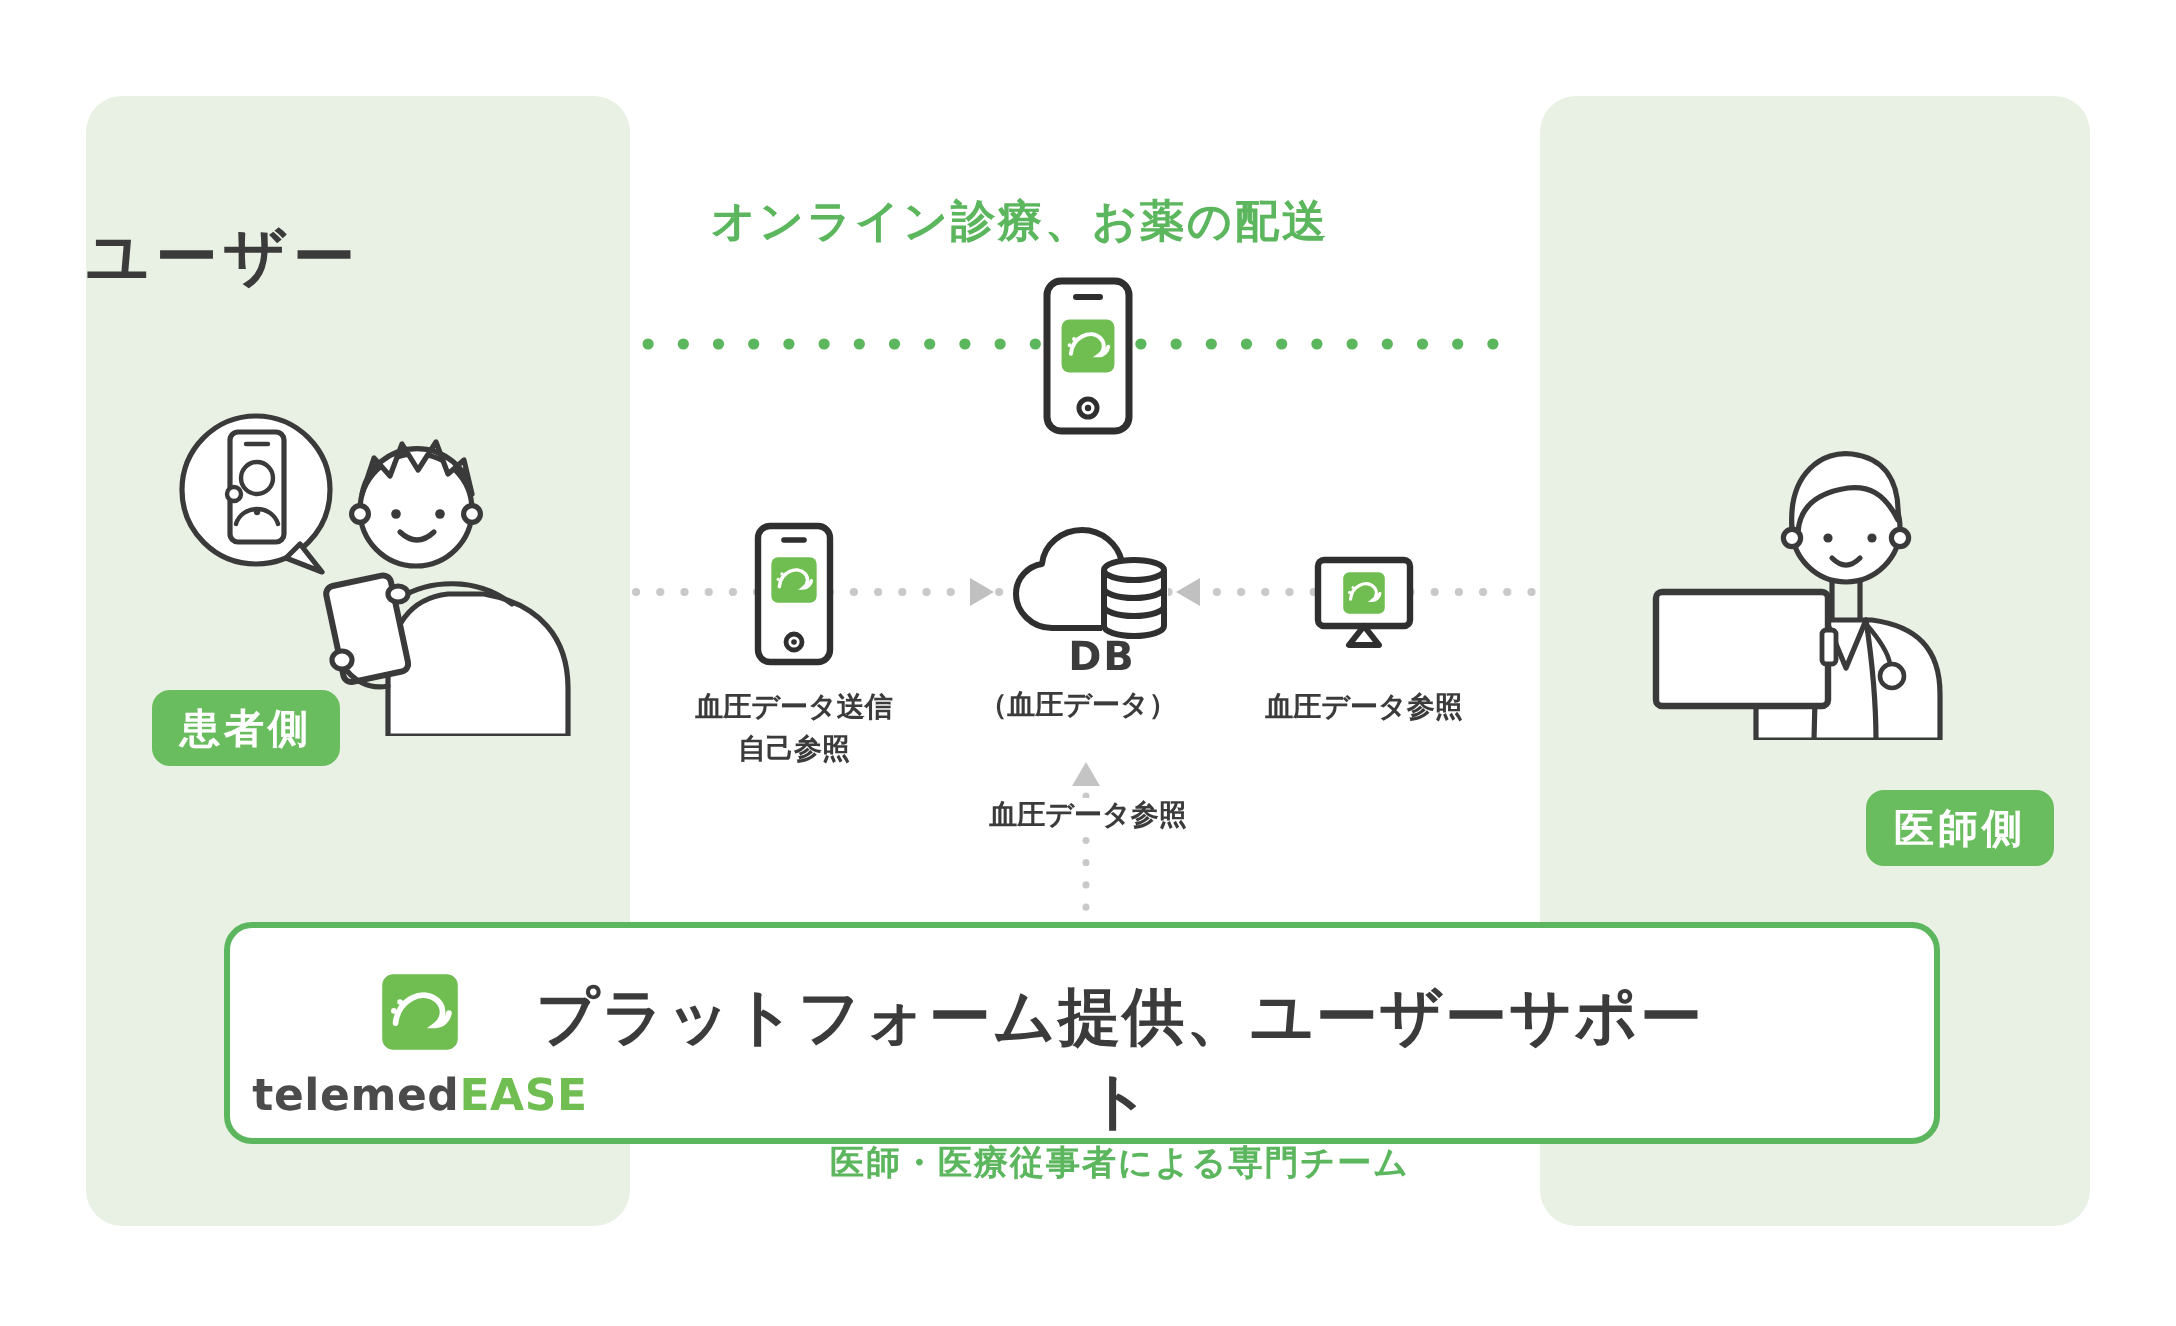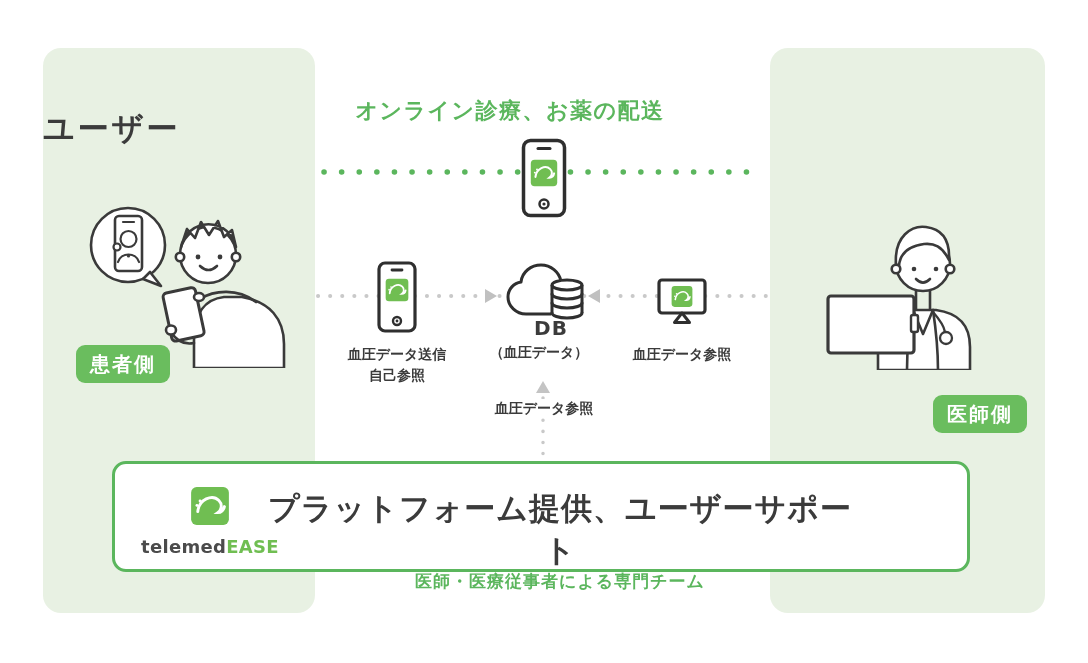--- a/index.html
+++ b/index.html
@@ -22,21 +22,21 @@
   .badge{position:absolute;background:var(--badge-green);color:#fff;font-size:20px;font-weight:800;letter-spacing:2px;padding:6px 14px;border-radius:9px;line-height:26px;}
   .conn{position:absolute;left:0;top:0;width:1088px;height:663px;pointer-events:none;}
   .icon{position:absolute;}
   .lbl{position:absolute;text-align:center;font-size:14px;font-weight:700;color:var(--dark-text);line-height:21px;}
   .db-title{position:absolute;left:483px;top:315px;width:136px;text-align:center;font-size:20px;font-weight:800;color:var(--dark-text);letter-spacing:1px;line-height:26px;}
   .db-sub{position:absolute;left:466px;top:344px;width:146px;text-align:center;font-size:14px;font-weight:700;color:var(--dark-text);}
   .lookup{background:#fff;padding:1px 2px;}
   .bottom-box{position:absolute;left:112px;top:461px;width:858px;height:111px;background:#fff;border:3px solid var(--accent-green);border-radius:14px;box-sizing:border-box;}
   .logo-block{position:absolute;left:10px;top:22px;width:170px;text-align:center;}
   .logo-mark-wrap{display:inline-block;width:40px;height:40px;}
-  .logo-text{margin-top:6px;font-size:18px;font-weight:800;letter-spacing:.3px;}
+  .logo-text{margin-top:6px;font-size:22px;font-weight:800;letter-spacing:.3px;}
   .logo-text .dark{color:#4b4b4b;}
   .logo-text .green{color:var(--logo-green);}
   .box-title{position:absolute;left:150px;top:24px;width:590px;text-align:center;font-size:31px;font-weight:800;color:var(--dark-text);letter-spacing:1px;}
   .box-sub{position:absolute;left:150px;top:64px;width:590px;text-align:center;font-size:17px;font-weight:700;color:var(--accent-green);letter-spacing:1px;margin-top:42px;}
 </style>
 </head>
 <body>
 
 <div class="canvas">
 

